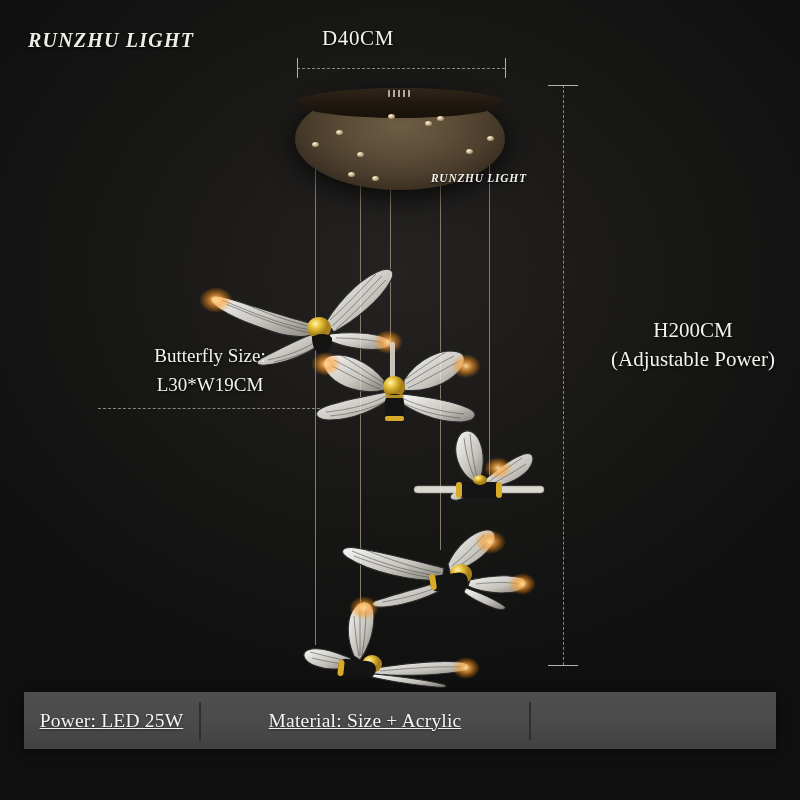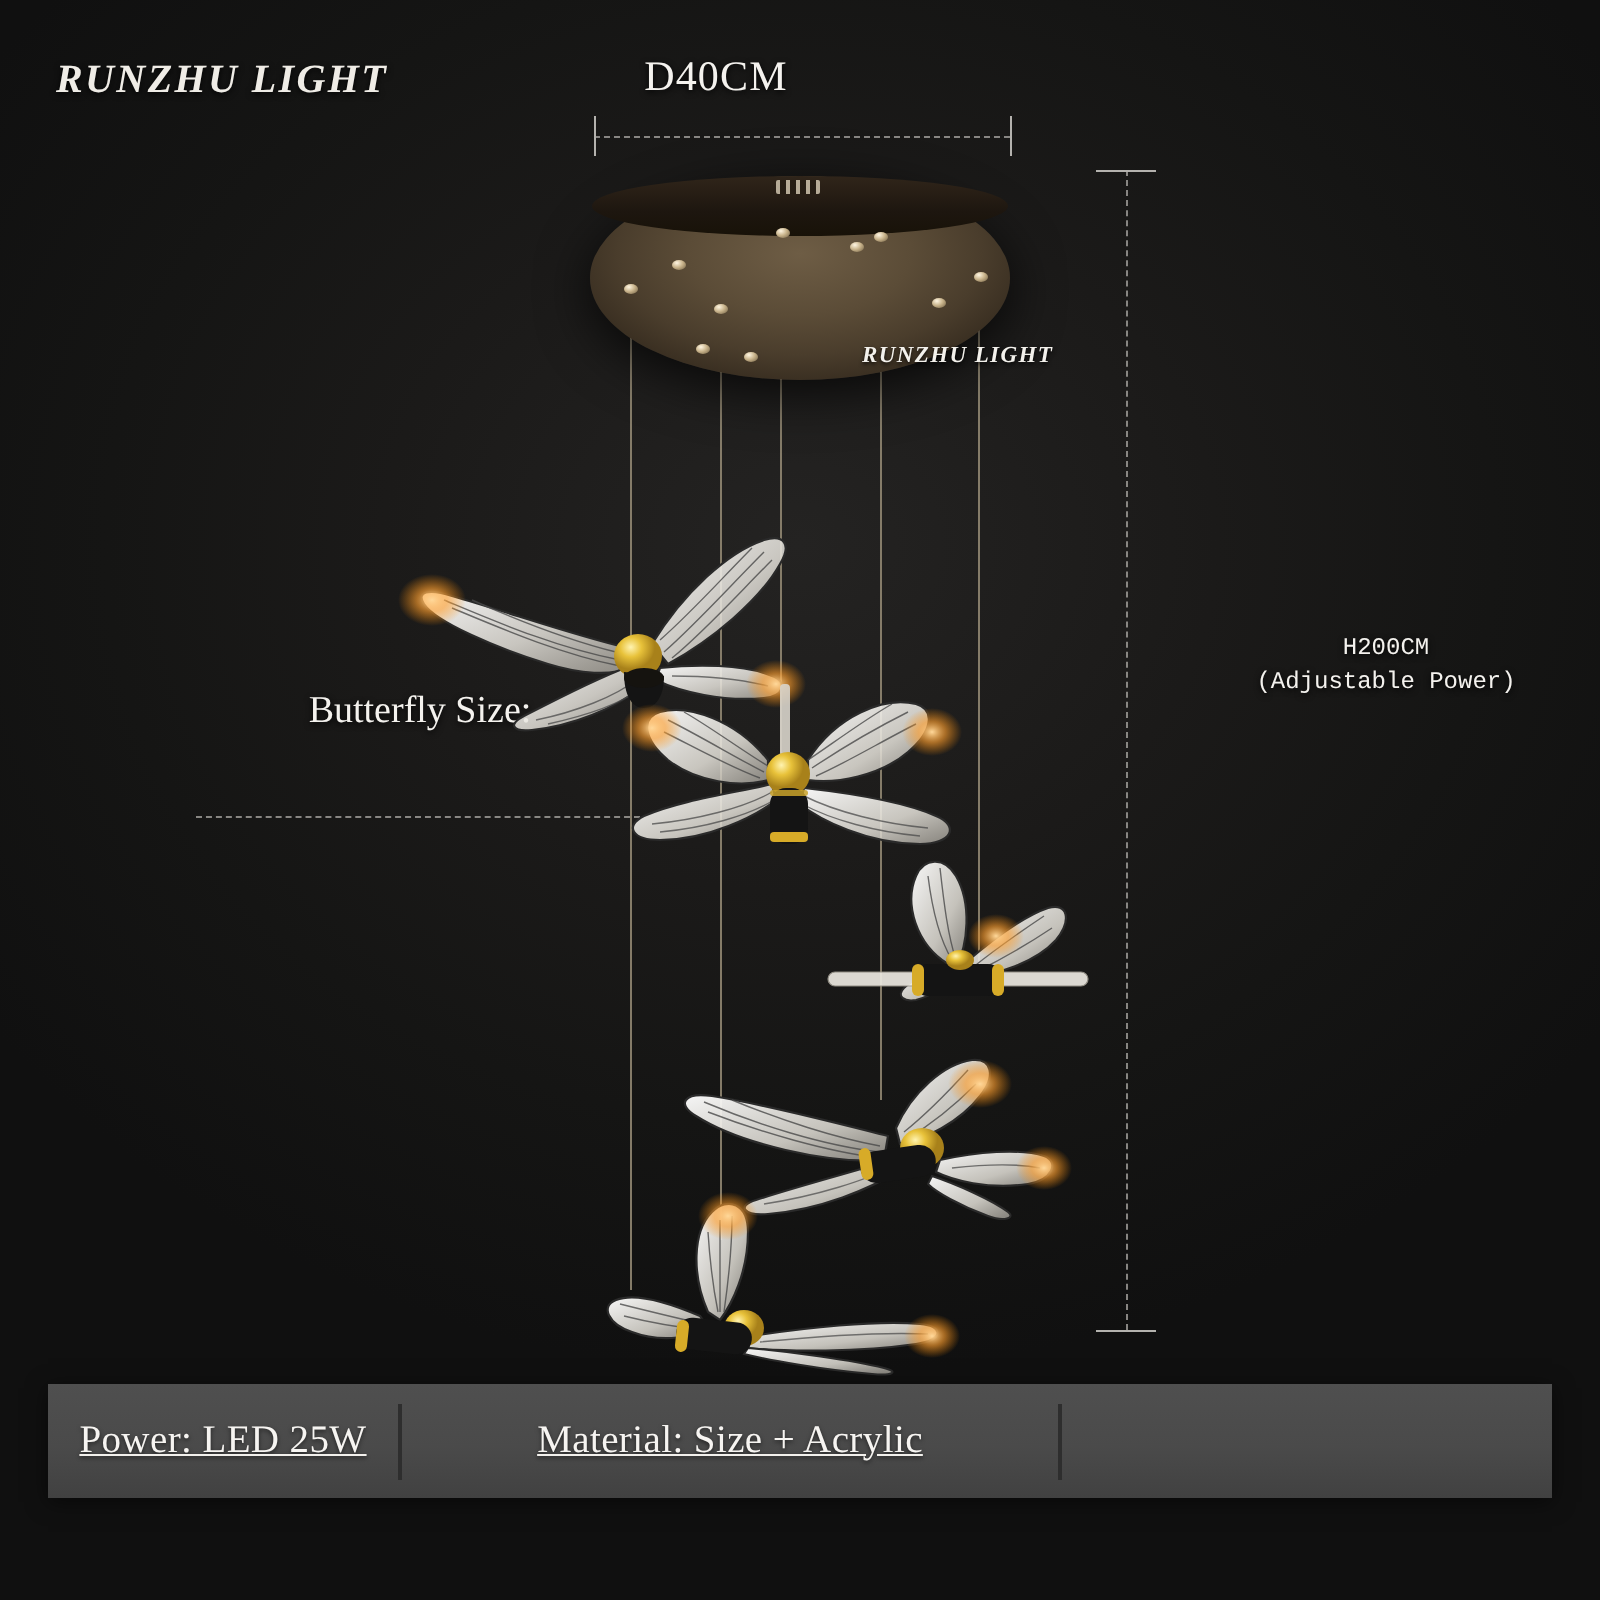--- a/index.html
+++ b/index.html
@@ -58,23 +58,22 @@
     left: 0; top: 26px;
     width: 716px;
     text-align: center;
     font-size: 21px;
     letter-spacing: .6px;
   }
   .dim-h200 {
     left: 586px; top: 316px;
     width: 214px;
     text-align: center;
-    font-size: 12px;
+    font-size: 21px;
     line-height: 1.38;
-    font-family: Liberation Mono, monospace;
   }
   .dim-bfly {
     left: 86px; top: 341px;
     width: 248px;
     text-align: center;
     font-size: 19px;
     line-height: 1.55;
   }
 
   .dash-h {
@@ -456,20 +455,21 @@
 
   <div class="dim-label dim-d40">D40CM</div>
 
   <div class="dim-label dim-h200">
     <div>H200CM</div>
     <div>(Adjustable Power)</div>
   </div>
 
   <div class="dim-label dim-bfly">
     <div>Butterfly Size:</div>
+    <div>L30*W19CM</div>
   </div>
 
   <div class="specbar">
     <div class="spec-cell" id="spec-0">Power: LED 25W</div>
     <div class="spec-div"></div>
     <div class="spec-cell" id="spec-1">Material: Size + Acrylic</div>
     <div class="spec-div"></div>
   </div>
 
 </div>

